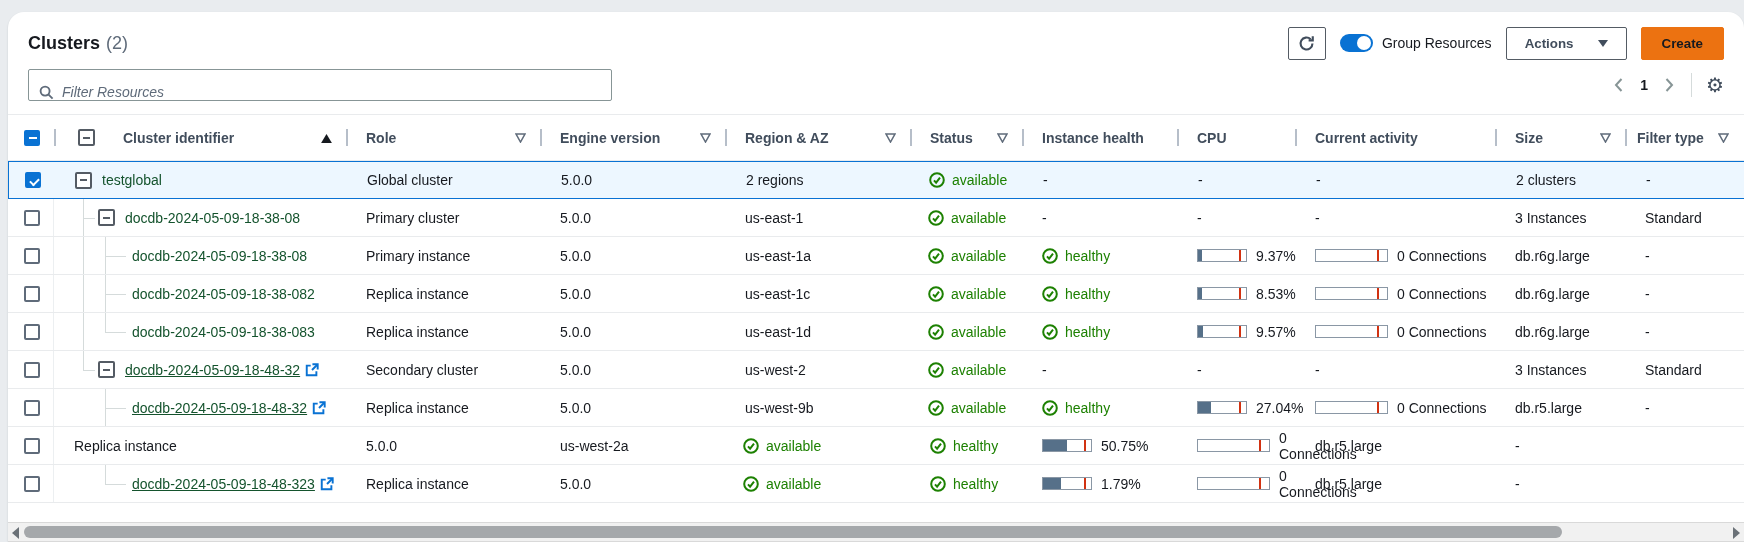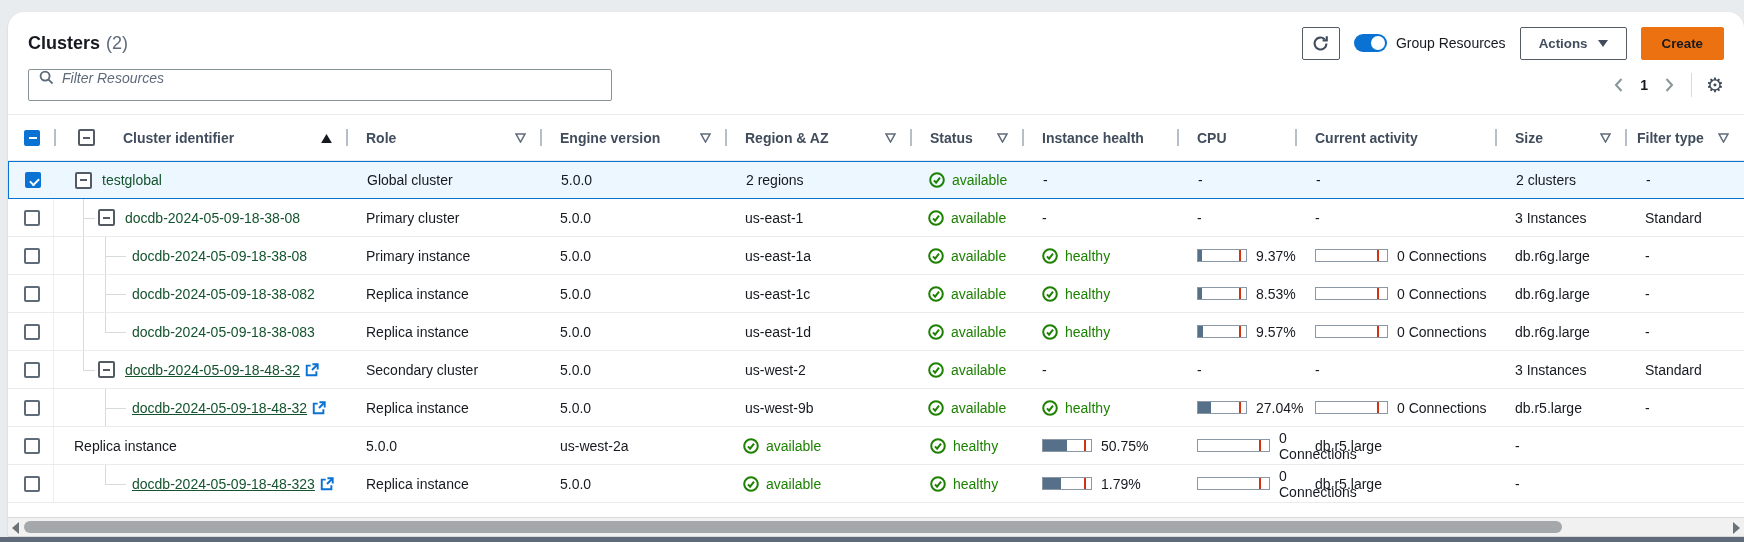--- a/index.html
+++ b/index.html
@@ -1,43 +1,43 @@
 <!DOCTYPE html>
 <html><head>
 <meta charset="utf-8">
 <style>
   * { margin:0; padding:0; box-sizing:border-box; }
   html,body { width:1744px; height:542px; overflow:hidden; }
   body { font-family:"Liberation Sans", sans-serif; background:#e9ecef; font-size:14px; color:#16191f; }
 
-  .page { width:1744px; height:542px; display:flex; flex-direction:column; }
+  .page { width:1744px; height:542px; display:flex; flex-direction:row; }
   .card { flex:1; margin:12px 0 0 8px; background:#fff; border-radius:16px 16px 0 0;
           display:flex; flex-direction:column; overflow:hidden; box-shadow:0 1px 2px rgba(0,28,36,.15); }
 
   
   .card-top { padding:14px 20px 0 20px; display:flex; align-items:center; justify-content:space-between; height:48px; }
   .title { font-size:18px; }
   .title b { font-weight:700; color:#16191f; }
   .title .count { color:#5f6b7a; font-weight:400; margin-left:6px; }
   .top-actions { display:flex; align-items:center; gap:14px; }
   .btn { height:33px; display:inline-flex; align-items:center; justify-content:center; border-radius:2px;
          font-weight:700; color:#414d5c; background:#fff; border:1px solid #545b64; cursor:pointer; }
   .btn-icon { width:38px; }
-  .btn-actions { padding:0 18px; gap:10px;text-align:right; }
+  .btn-actions { padding:0 18px; gap:24px;text-align:right; }
   .btn-create { padding:0 20px; background:#ec7211; border:1px solid #ec7211; color:#16191f; }
   .caret-down { width:0; height:0; border-left:5px solid transparent; border-right:5px solid transparent; border-top:7px solid #414d5c; }
   .toggle-wrap { display:flex; align-items:center; gap:9px; cursor:pointer; }
   .toggle { width:33px; height:18px; border-radius:9px; background:#0972d3; position:relative; }
   .toggle .knob { position:absolute; right:2px; top:2px; width:14px; height:14px; border-radius:50%; background:#fff; }
   .toggle-label { color:#16191f; }
 
   
   .toolbar { margin-top:8px; padding:0 20px; display:flex; align-items:center; justify-content:space-between; height:34px; }
   .filter-box { width:584px; height:32px; border:1px solid #879596; border-radius:2px; background:#fff;
-                display:flex; align-items:flex-start; padding:0 10px; gap:8px; }
+                display:flex; align-items:flex-end; padding:0 10px; gap:8px; }
   .filter-box input { border:none; outline:none; flex:1; font-size:14px; font-style:italic; color:#16191f; font-family:"Liberation Sans",sans-serif; }
   .filter-box input::placeholder { color:#5f6b7a; font-style:italic; }
   .pager { display:flex; align-items:center; gap:14px; }
   .pg-btn { background:none; border:none; cursor:pointer; display:flex; align-items:center; padding:2px; }
   .pg-num { font-weight:700; color:#16191f; }
   .pg-sep { width:1px; height:24px; background:#d5dbdb; }
   .gear { font-size:20px; color:#414d5c; cursor:pointer; line-height:1; }
 
   
   .table { margin-top:12px; width:1789px; }

